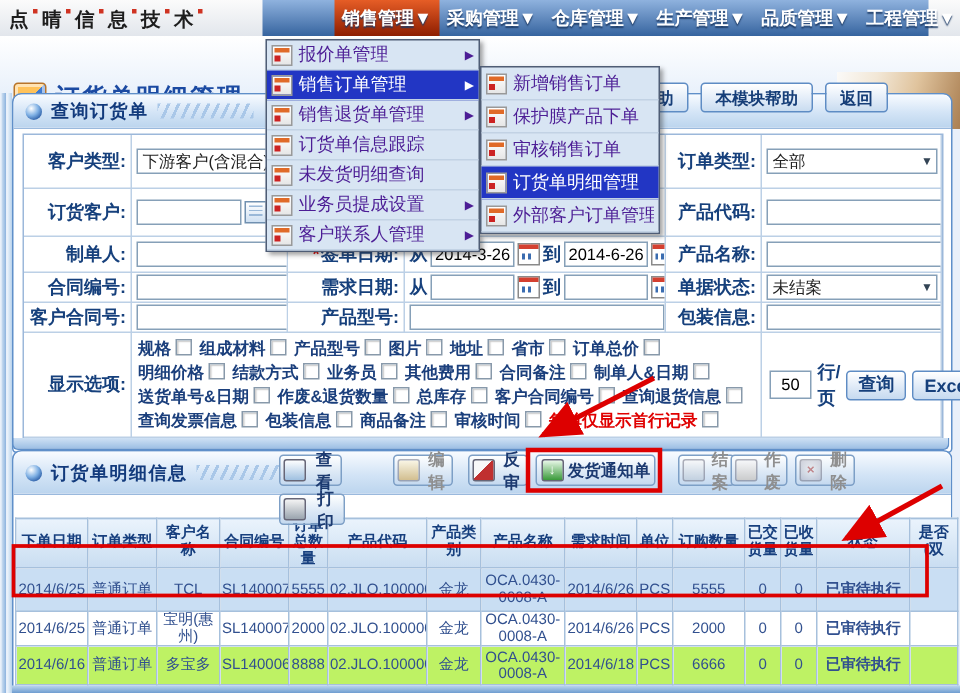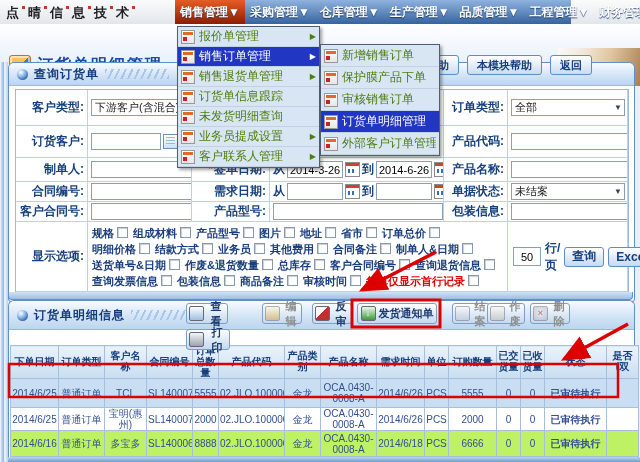--- a/index.html
+++ b/index.html
@@ -9,21 +9,21 @@
     font-family:"Liberation Sans","DejaVu Sans",sans-serif;
     -webkit-font-smoothing:antialiased;
   }
   .abs{position:absolute;}
   
   #topbar{left:0;top:0;width:640px;height:24px;background:linear-gradient(#fbfbfb,#e2e6ec);}
   #logo{left:6px;top:4px;display:flex;align-items:center;}
   .lchar{font-size:13px;font-weight:bold;color:#1d1d1d;}
   .lchar::after{content:"";display:inline-block;width:3px;height:3px;background:#cf3322;margin:0 3px 8px 3px;}
   #menubar{left:175px;top:0;width:396px;height:24px;display:flex;align-items:stretch;
-    background:linear-gradient(#8fb2de,#36649f 70%,#2c5档);background:linear-gradient(#8fb2de,#36649f);}
+    background:linear-gradient(#8fb2de,#36649f 70%,#2c5档);background:linear-gradient(#8fb2de,#36649f);padding-left:48px;}
   .mitem{display:flex;align-items:center;padding:0 5px;color:#fff;font-size:12px;font-weight:bold;
     text-shadow:0 1px 1px #1d3b66;cursor:default;white-space:nowrap;}
   .mitem.active{background:linear-gradient(#e65d26,#8d1d00);}
   
   #pagehead{left:0;top:24px;width:640px;height:38px;background:linear-gradient(#ffffff,#e9f1fb);}
   #photo{right:0;top:24px;width:82px;height:38px;
     background:linear-gradient(105deg,#fbfaf8 0%,#f2e7d6 30%,#e0c49e 60%,#aa7f52 100%);}
   #modicon{left:9px;top:31px;width:20px;height:20px;border-radius:3px;border:1px solid #b8742a;
     background:linear-gradient(135deg,#ffc25a 0 50%,#3f7ad1 50% 100%);box-shadow:inset 0 0 0 2px rgba(255,255,255,.55);}
   #ptitle{left:37px;top:31px;font-size:16px;font-weight:bold;color:#1b4aa2;letter-spacing:2px;}
@@ -86,21 +86,21 @@
   .cbox{display:inline-block;width:9px;height:9px;border:1px solid #8899aa;background:#fff;
     box-shadow:inset 1px 1px 1px #ccc;vertical-align:-1px;margin-left:3px;}
   #controls{display:flex;align-items:center;gap:4px;padding-left:5px;overflow:visible;}
   #pagesize{width:22px;height:15px;border:1px solid #86a0b8;font-size:11px;text-align:center;}
   .sbtn{height:20px;padding:0 7px;font-size:12px;font-weight:bold;color:#16407c;white-space:nowrap;
     background:linear-gradient(#ffffff,#dfeaf7 55%,#c6daf0);border:1px solid #5e8cc4;border-radius:3px;}
   
   .dd{position:absolute;background:#d8e5f3;border:1px solid #4f5d75;box-shadow:2px 2px 3px rgba(50,50,50,.45);z-index:60;}
   #dd1{left:177px;top:26px;width:141px;}
   #dd2{left:320px;top:44px;width:118px;z-index:61;}
-  .ditem{height:19px;display:flex;align-items:center;gap:4px;padding:0 3px;font-size:12px;color:#4d7c0f;
+  .ditem{height:19px;display:flex;align-items:center;gap:4px;padding:0 3px;font-size:12px;color:#4c1d95;
     border-bottom:1px solid #c2d2e4;white-space:nowrap;cursor:default;}
   #dd2 .ditem{height:21px;}
   .ditem.on{background:#2236c4;color:#fff;}
   .dicon{width:12px;height:12px;flex:none;background:linear-gradient(#ffffff,#e6e6e6);border:1px solid #999;position:relative;}
   .dicon::before{content:"";position:absolute;left:1px;top:1px;right:1px;height:3px;background:#e06a28;}
   .dicon::after{content:"";position:absolute;left:1px;top:6px;width:4px;height:4px;background:#cc2222;}
   .dlabel{overflow:hidden;}
   .darr{margin-left:auto;font-size:8px;}
   
   .tbtn{position:absolute;top:303px;height:21px;display:flex;align-items:center;justify-content:center;gap:3px;

